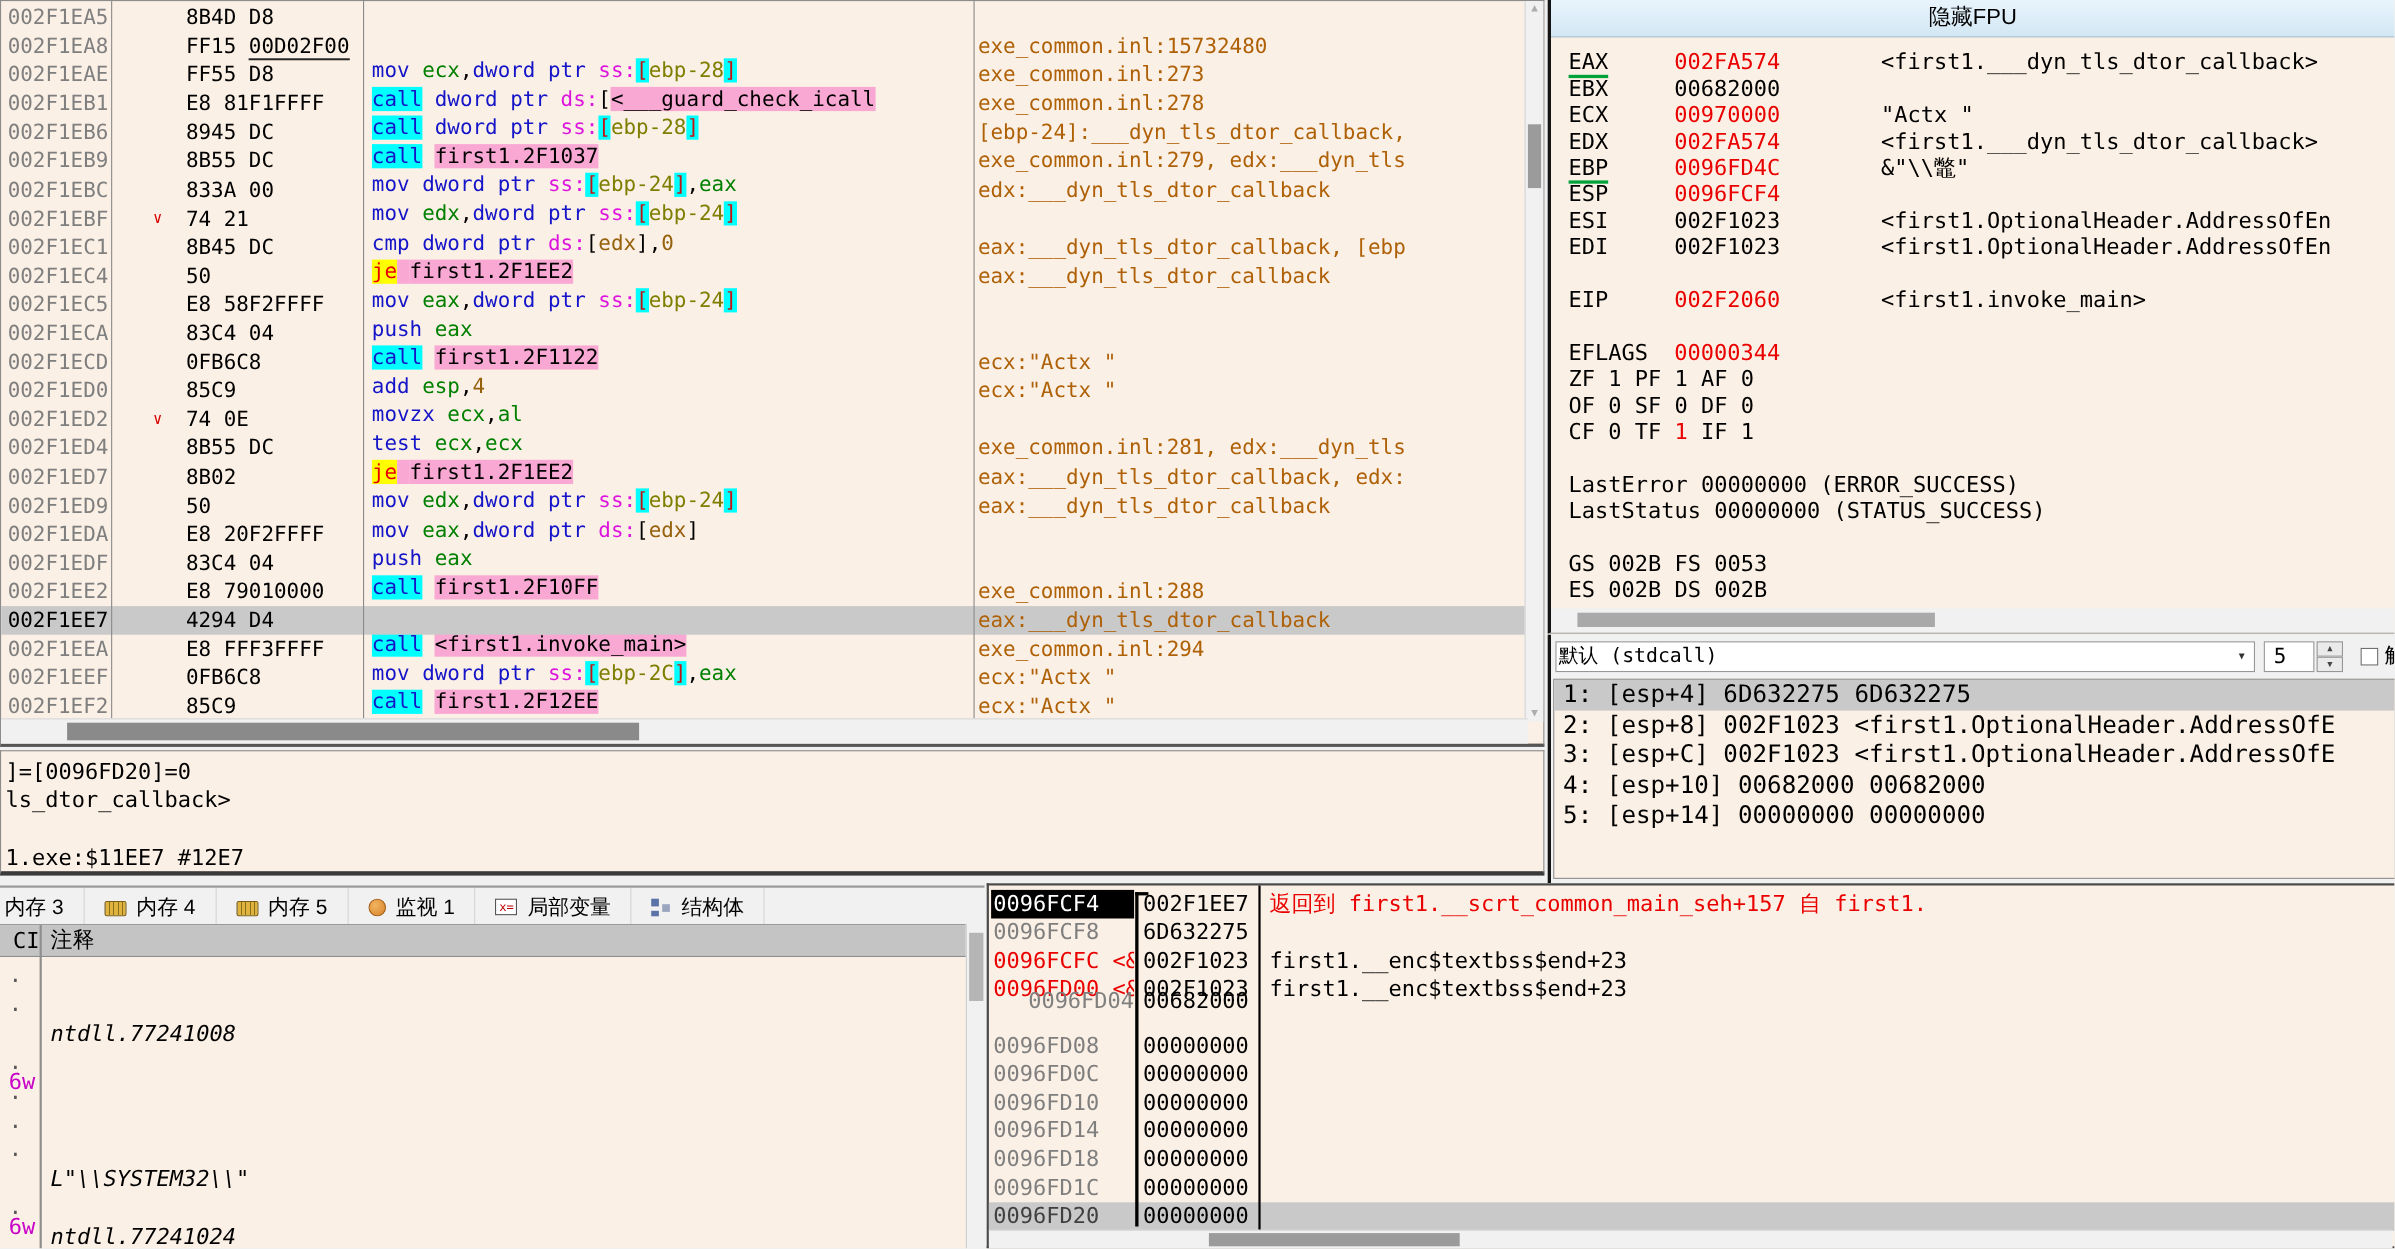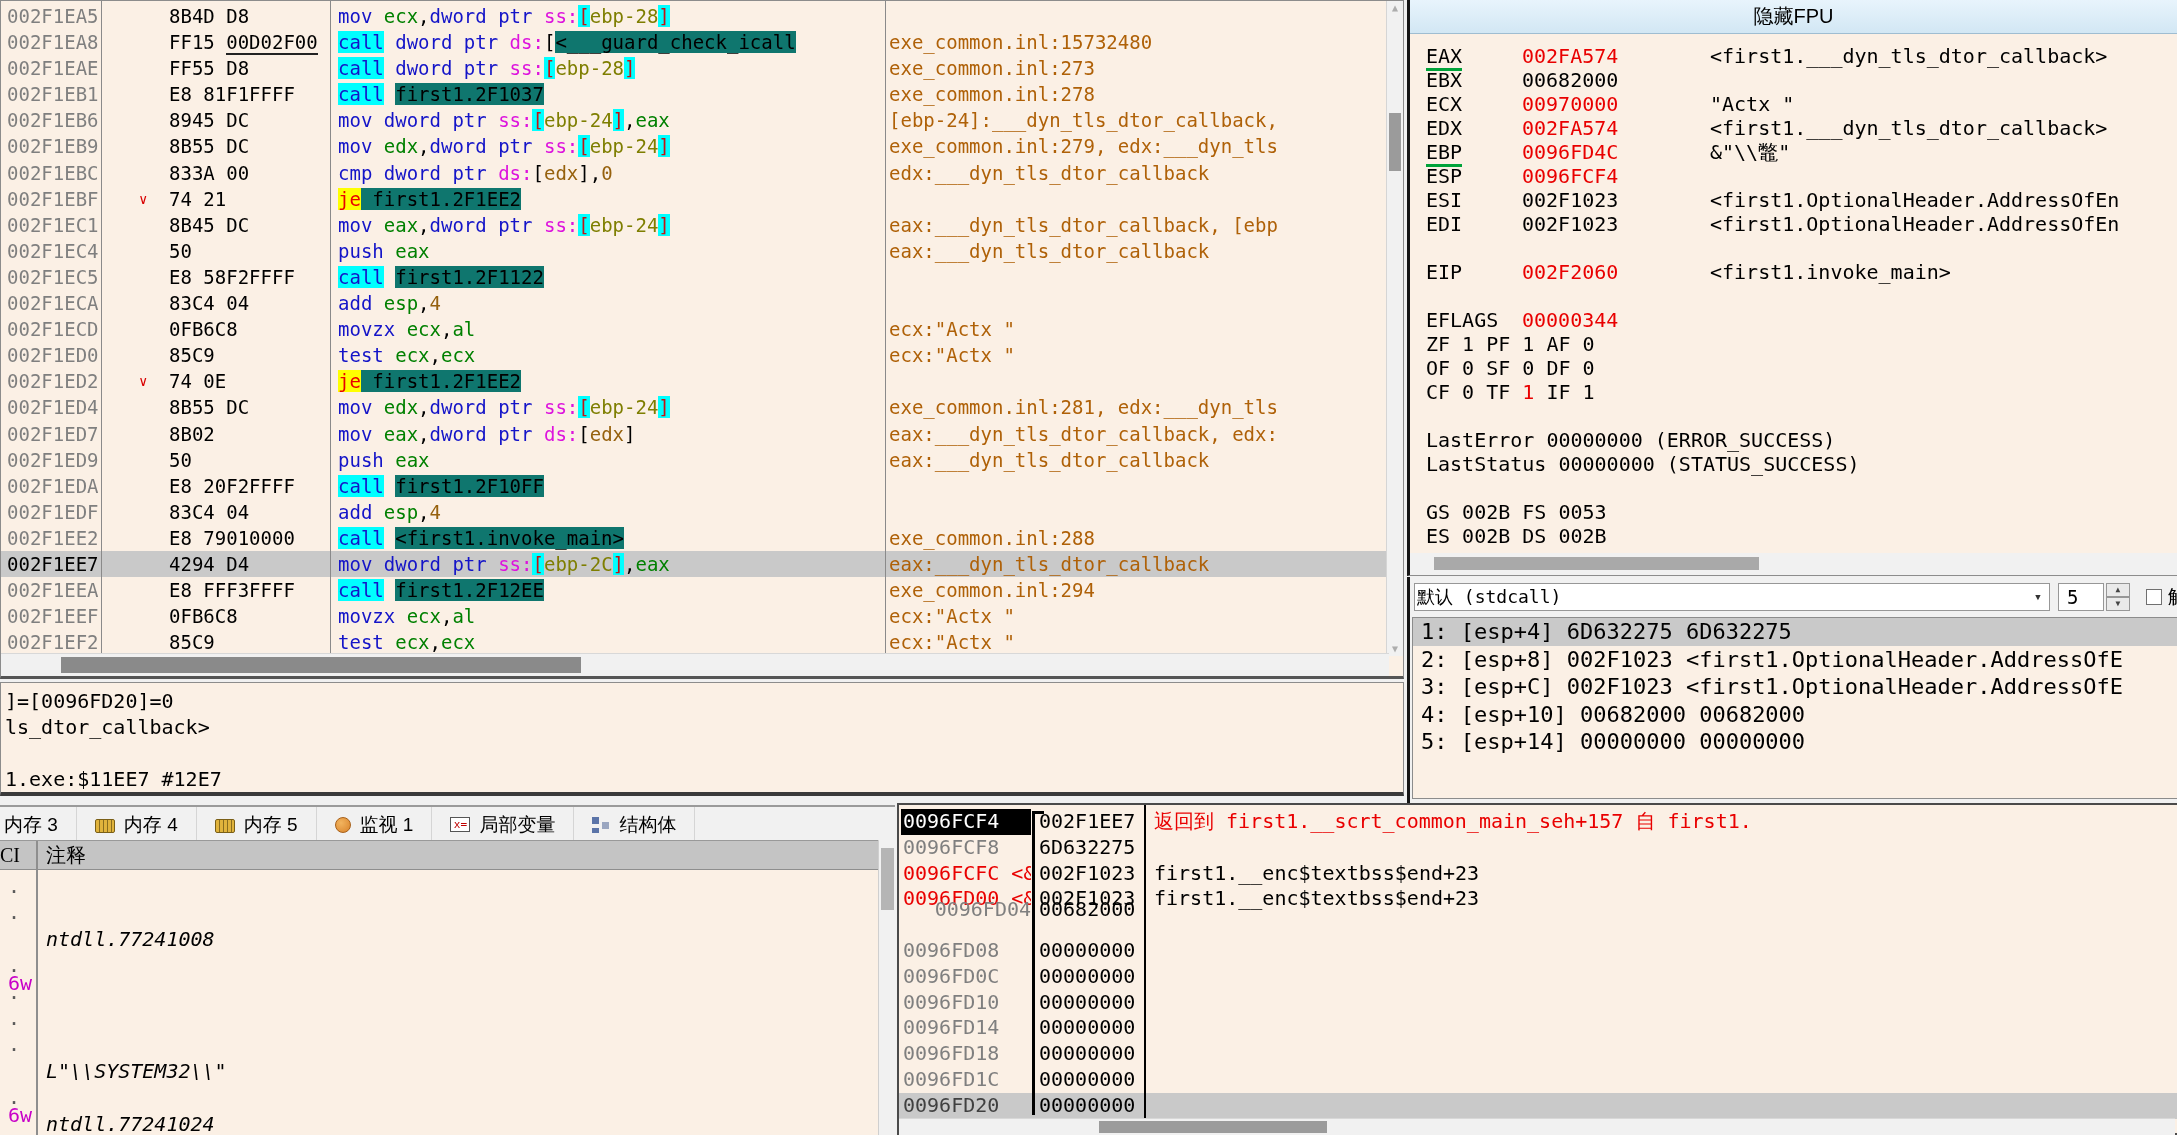--- a/index.html
+++ b/index.html
@@ -9,28 +9,28 @@
   
   #disasm{left:0;top:0;width:1404px;height:679px;border:1px solid #8C8C8C;border-bottom:3px solid #555;}
   #disasm-rows{position:absolute;left:0;top:2px;right:16px;bottom:24px;overflow:hidden;font-size:19px;}
   .d-row{position:relative;height:26.1px;line-height:26.1px;white-space:nowrap;}
   .d-row.sel{background:#C9C9C9;}
   .d-row.sel .d-addr{color:#000;}
   .d-addr{position:absolute;left:6px;color:#7F7F7F;}
   .d-arrow{position:absolute;left:138px;color:#D90000;font-size:14px;}
   .d-bytes{position:absolute;left:168px;width:158px;overflow:hidden;}
   .d-bytes .u{border-bottom:2px solid #222;}
-  .d-instr{position:absolute;left:337px;width:545px;overflow:hidden;}
+  .d-instr{position:absolute;left:337px;width:545px;overflow:hidden;margin-top:48px;}
   .d-comment{position:absolute;left:888px;width:498px;overflow:hidden;color:#AF6108;}
   .colsep{position:absolute;top:0;width:1px;height:655px;background:#8A8A8A;}
   .tk-mn{color:#1414C8}.tk-call{color:#1414C8;background:#00FFFF}
   .tk-je{color:#E90000;background:#FFFF00}.tk-reg{color:#008000}
   .tk-seg{color:#DD14DD}.tk-brh{color:#C41414;background:#00FFFF}
   .tk-off{color:#7E7E00}.tk-mem{color:#96610D}
-  .tk-yl{color:#000;background:#0f766e}.tk-pl{color:#000}
+  .tk-yl{color:#000;background:#f9a8d4}.tk-pl{color:#000}
   
   .sb{position:absolute;background:#F1F1F1;}
   .sb-thumb{position:absolute;background:#9B9B9B;}
   #disasm-vscroll{right:0;top:0;width:16px;height:655px;border-left:1px solid #D5D5D5;}
   #disasm-vscroll .sb-thumb{left:2px;width:12px;top:112px;height:58px;}
   .sb-arrow{position:absolute;left:0;width:100%;text-align:center;color:#ADADAD;font-size:10px;line-height:14px;}
   #disasm-hscroll{left:0;bottom:0;width:1388px;height:22px;border-top:1px solid #D8D8D8;}
   #disasm-hscroll .sb-thumb{left:60px;width:520px;top:3px;height:16px;background:#8A8A8A;}
   
   #info{left:0;top:682px;width:1404px;height:114px;border:1px solid #8C8C8C;border-bottom:4px solid #3A3A3A;font-size:20px;}
@@ -79,21 +79,21 @@
      border:1px solid #A86018;box-sizing:border-box;}
   .icon-locals{width:20px;height:15px;background:#FFF;border:1px solid #555;box-sizing:border-box;
      font-size:11px;line-height:13px;text-align:center;color:#C00000;font-family:"DejaVu Sans Mono",monospace;}
   .icon-struct{background:
      linear-gradient(#5B74A8,#5B74A8) 0 0/7px 7px no-repeat,
      linear-gradient(#9AA6C0,#9AA6C0) 10px 5px/7px 7px no-repeat,
      linear-gradient(#5B74A8,#5B74A8) 0 11px/7px 5px no-repeat;}
   
   #comments{left:0;top:840px;width:878px;height:295px;border-top:1px solid #999;font-size:20px;}
   #cm-head{position:absolute;left:0;top:0;width:100%;height:28px;background:#C4C4C4;border-bottom:1px solid #8E8E8E;line-height:28px;}
-  #cm-h1{position:absolute;left:0;width:36px;overflow:hidden;text-align:left;font-family:Liberation Serif, serif;}
+  #cm-h1{position:absolute;left:0;width:36px;overflow:hidden;text-align:right;}
   #cm-h2{position:absolute;left:46px;font-family:"Liberation Sans",sans-serif;}
   #cm-div{position:absolute;left:36px;top:0;width:2px;height:295px;background:#8E8E8E;}
   .cm-row{position:absolute;left:0;width:100%;height:26.4px;line-height:26.4px;white-space:nowrap;}
   .cm-left{position:absolute;left:8px;width:26px;overflow:hidden;color:#5A5A5A;}
   .cm-left.mag{color:#C800C8;margin-top:44px;}
   .cm-text{position:absolute;left:46px;font-style:italic;}
   #cm-vscroll{left:878px;top:840px;width:17px;height:295px;border-left:1px solid #CFCFCF;}
   #cm-vscroll .sb-thumb{left:2px;width:13px;top:8px;height:62px;background:#B5B5B5;}
   
   #stack{left:897px;top:803px;width:1280px;height:332px;border:2px solid #4A4A4A;border-right:none;font-size:20px;}

